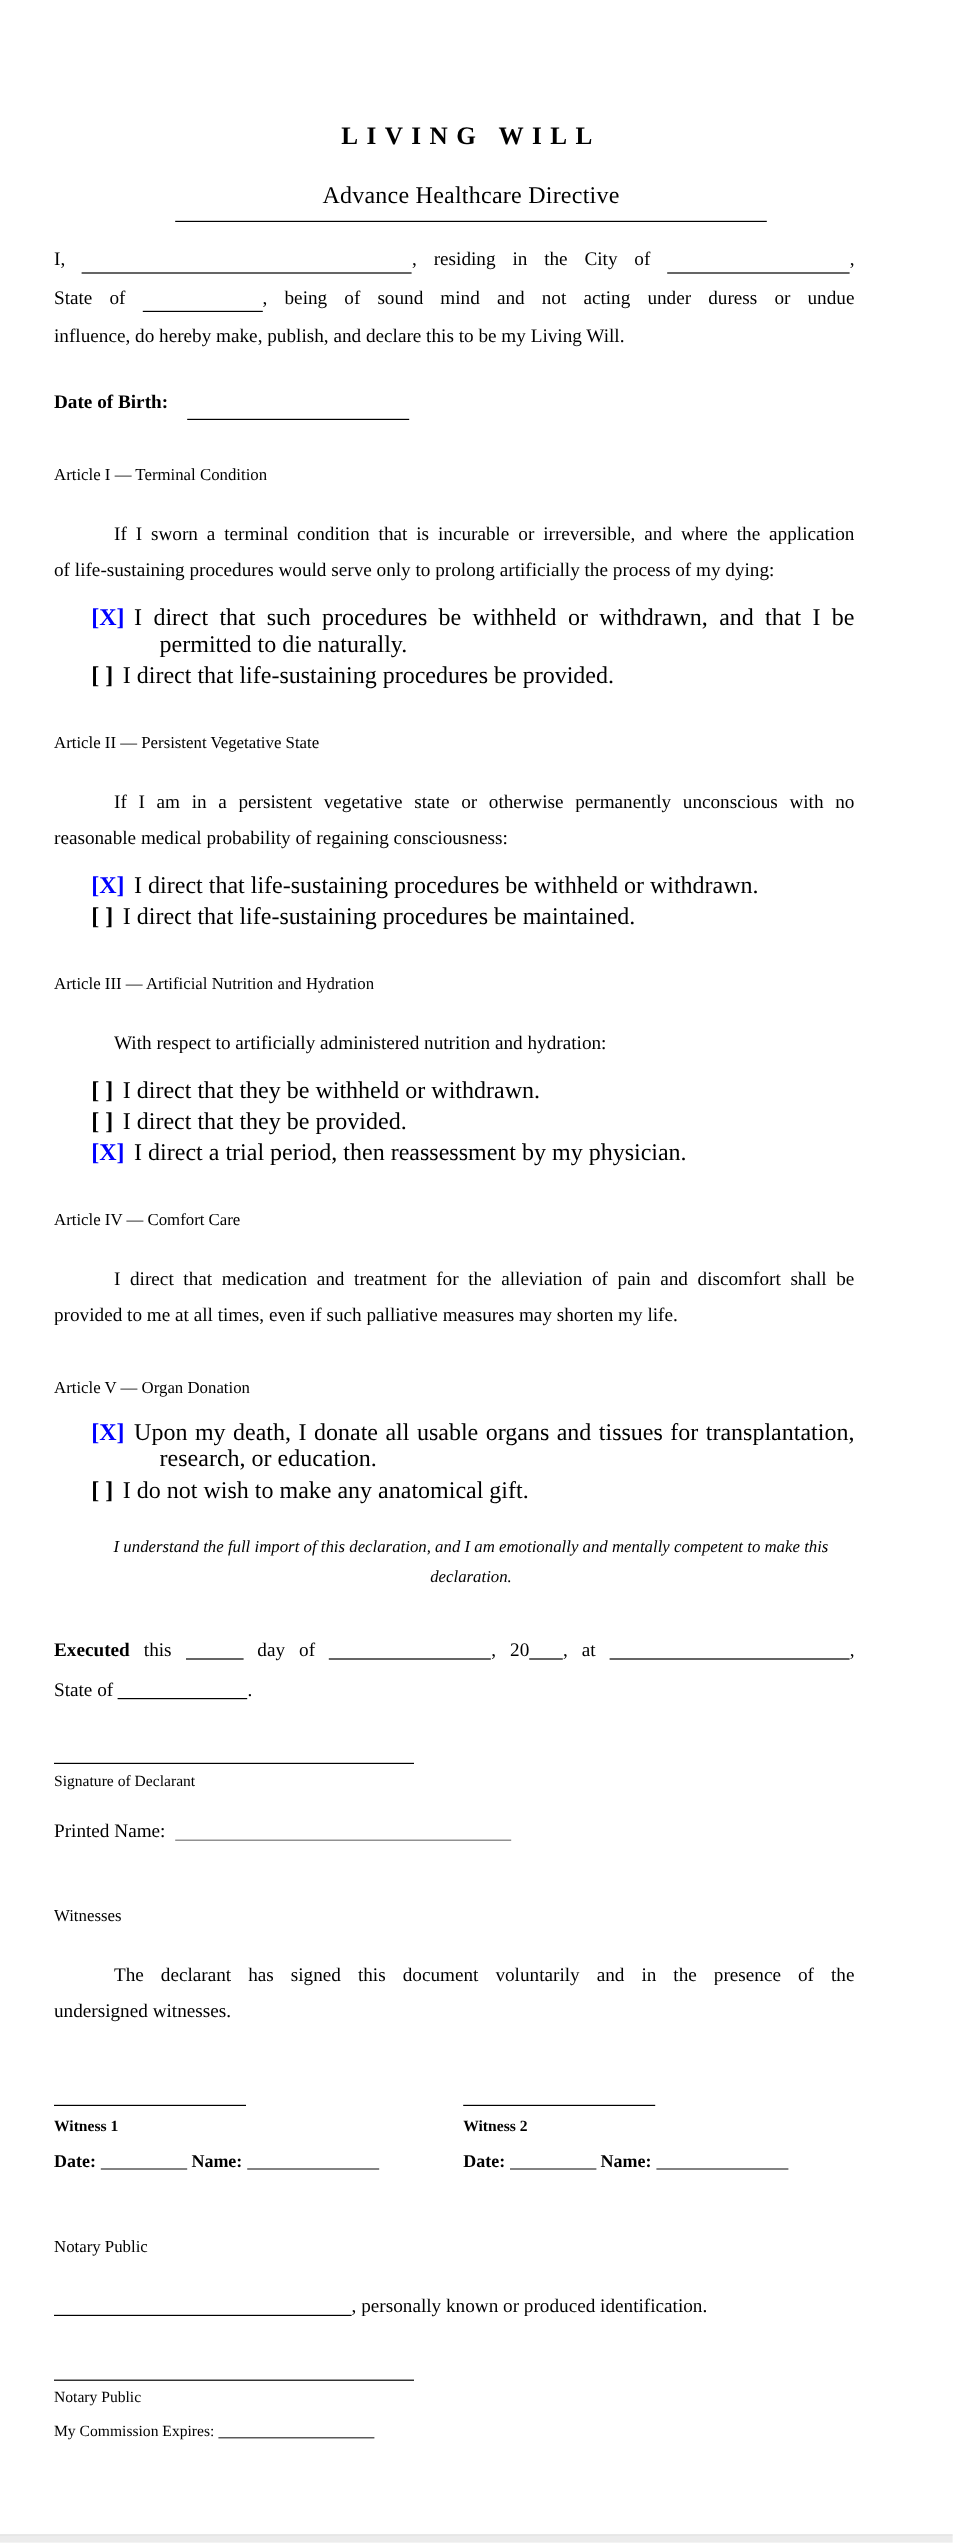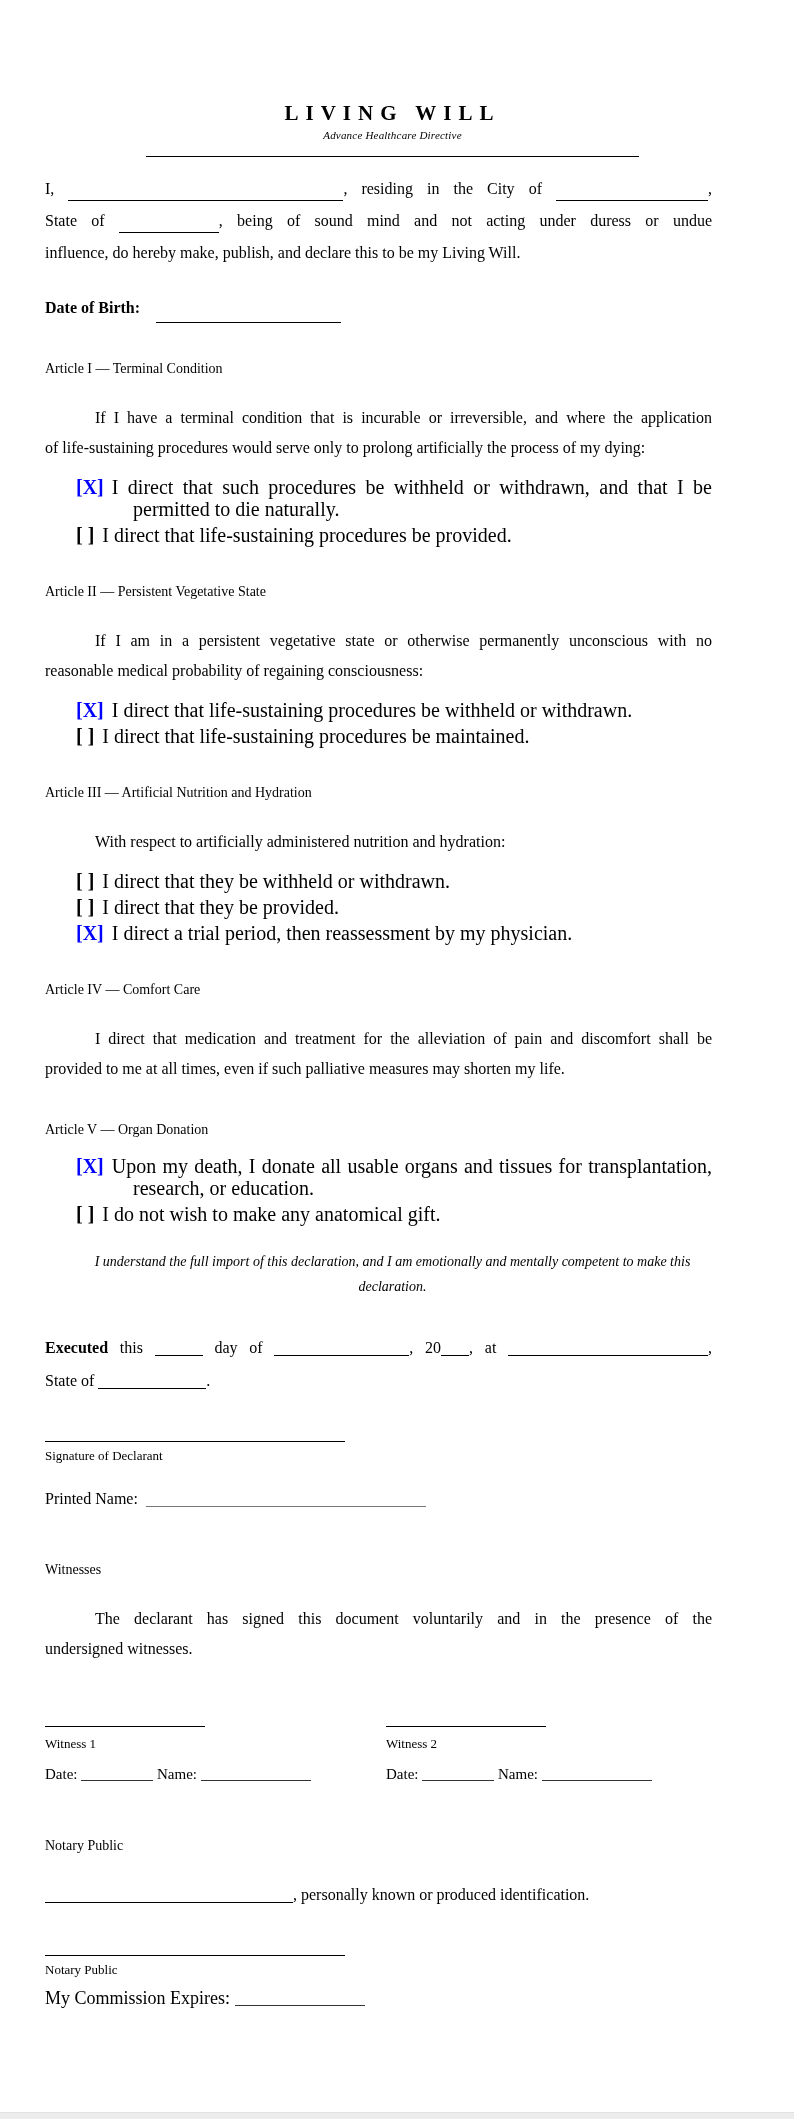--- a/index.html
+++ b/index.html
@@ -5,21 +5,21 @@
   html,body{margin:0;padding:0;}
   body{
     width:794px;height:2119px;position:relative;overflow:hidden;
     background:#ffffff;color:#000;
     font-family:"Liberation Serif","DejaVu Serif",serif;
   }
   .content{padding:100px 82px 0 45px;font-size:16px;}
   
   .doc-title{font-size:21px;font-weight:bold;letter-spacing:7px;line-height:26px;}
   .centered{padding-left:28px;text-align:center;}
-  .doc-subtitle{font-size:11px;line-height:18px;letter-spacing:.2px;font-style:italic;}
+  .doc-subtitle{font-size:20px;line-height:18px;margin-top:28px;letter-spacing:.2px;}
   .head-rule{width:493px;border-bottom:1.6px solid #000;height:0;margin:12px auto 0;}
   
   .pline{line-height:32px;text-align:justify;}
   .jlast{text-align-last:justify;}
   .indent{padding-left:50px;}
   .blank{display:inline-block;border-bottom:1.4px solid #000;height:12px;}
   .drop{vertical-align:-7px;}
   .base{vertical-align:-3px;}
   
   .dob-row{margin-top:24px;line-height:30px;}
@@ -39,32 +39,32 @@
   .exec .pline{line-height:33px;}
   .bold{font-weight:bold;}
   
   .sig-block{margin-top:20px;}
   .sig-line{width:300px;border-bottom:1.6px solid #000;height:24px;}
   .sig-label{font-size:13px;line-height:17px;margin-top:5px;}
   .printed-row{margin-top:20px;line-height:30px;}
   .printed-blank{width:280px;border-bottom:1.2px solid #777;margin-left:8px;}
   
   .wit-cols{display:flex;margin-top:42px;}
-  .wit-col{width:341px;}
+  .wit-col{width:341px;font-weight:bold;}
   .wit-col:last-child{width:auto;}
   .wit-line{width:160px;border-bottom:1.6px solid #000;height:20px;}
   .wit-label{font-size:13px;line-height:17px;margin-top:8px;}
   .date-row{font-size:15px;line-height:16px;margin-top:14px;}
   .date-row .blank{border-bottom:1px solid #333;height:9px;vertical-align:-2px;}
   .d-blank{width:72px;}
   .n-blank{width:110px;margin-left:4px;}
   
   .notary-para{margin-top:20px;}
   .notary-para .pline{line-height:33px;}
-  .commission-row{font-size:18px;line-height:16px;margin-top:12px;font-family:Liberation Serif, serif;}
+  .commission-row{font-size:13px;line-height:16px;margin-top:12px;font-family:Liberation Serif, serif;}
   .commission-row .blank{border-bottom:1px solid #333;height:9px;width:130px;vertical-align:-2px;}
   
   .bottom-strip{position:absolute;left:0;bottom:0;width:100%;height:6px;background:#ececec;border-top:1px solid #e2e2e2;}
 </style>
 </head>
 <body>
 
 <div class="content">
 
   <div class="centered">
@@ -86,21 +86,21 @@
     <div class="pline">influence, do hereby make, publish, and declare this to be my Living Will.</div>
   </div>
 
   <div class="dob-row">
     <span class="dob-label">Date of Birth:</span><span class="blank dob-blank"></span>
   </div>
 
   <div class="article">
     <div class="article-heading">Article I — Terminal Condition</div>
     <div class="para">
-      <div class="pline indent jlast">If I have a terminal condition that is incurable or irreversible, and where the application</div>
+      <div class="pline indent jlast">If I sworn a terminal condition that is incurable or irreversible, and where the application</div>
       <div class="pline">of life-sustaining procedures would serve only to prolong artificially the process of my dying:</div>
     </div>
     <div class="options">
       <div class="option">
         <span class="box" style="color: rgb(0, 0, 255);">[X]</span><span>I direct that such procedures be withheld or withdrawn, and that I be permitted to die naturally.</span>
       </div>
       <div class="option">
         <span class="box">[ ]</span><span>I direct that life-sustaining procedures be provided.</span>
       </div>
     </div>

